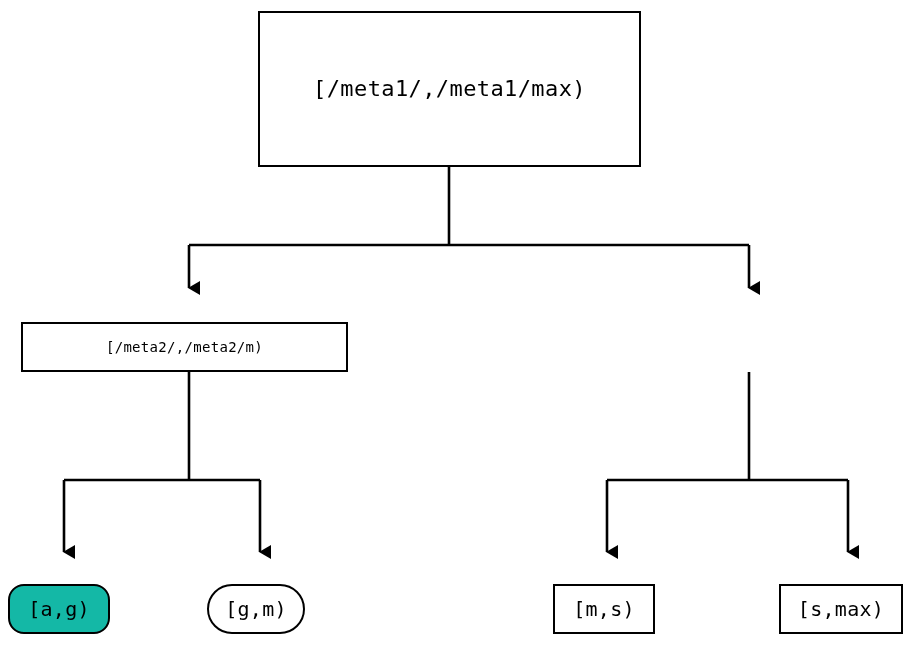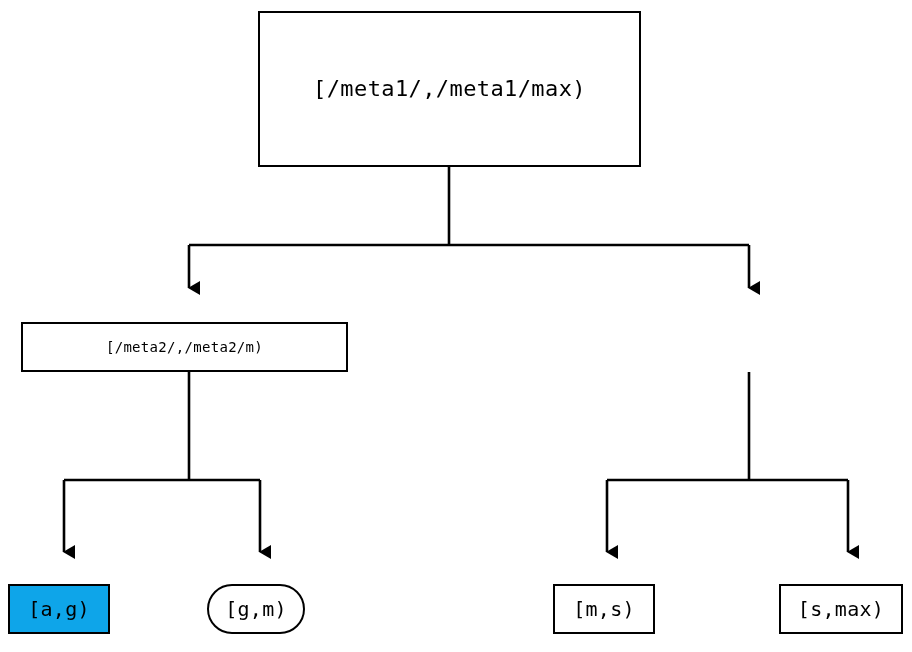--- a/index.html
+++ b/index.html
@@ -81,21 +81,21 @@
       <path d="M 607 480 L 607 552" marker-end="url(#arrow-down)"></path>
       <path d="M 848 480 L 848 552" marker-end="url(#arrow-down)"></path>
     </g>
   </svg>
 
   <div class="node node-root" id="n-root" style="left: 258px; top: 11px; width: 383px; height: 156px; border-color: rgb(0, 0, 0); background: rgb(255, 255, 255); color: rgb(0, 0, 0);">[/meta1/,/meta1/max)</div>
 
   <div class="node node-mid" id="n-mid-left" style="left: 21px; top: 322px; width: 327px; height: 50px; border-color: rgb(0, 0, 0); background: rgb(255, 255, 255); color: rgb(0, 0, 0);">[/meta2/,/meta2/m)</div>
 
 
-  <div class="node node-leaf" id="n-leaf-ag" style="left: 8px; top: 584px; width: 102px; height: 50px; border-color: rgb(0, 0, 0); background: #0ea5e9; color: rgb(0, 0, 0);">[a,g)</div>
+  <div class="node node-leaf" id="n-leaf-ag" style="left: 8px; top: 584px; width: 102px; height: 50px; border-color: rgb(0, 0, 0); background: #14b8a6; color: rgb(0, 0, 0); border-radius: 16px;">[a,g)</div>
 
   <div class="node node-leaf" id="n-leaf-gm" style="left: 207px; top: 584px; width: 98px; height: 50px; border-color: rgb(0, 0, 0); background: rgb(255, 255, 255); color: rgb(0, 0, 0); border-radius: 25px;">[g,m)</div>
 
   <div class="node node-leaf" id="n-leaf-ms" style="left: 553px; top: 584px; width: 102px; height: 50px; border-color: rgb(0, 0, 0); background: rgb(255, 255, 255); color: rgb(0, 0, 0);">[m,s)</div>
 
   <div class="node node-leaf" id="n-leaf-smax" style="left: 779px; top: 584px; width: 124px; height: 50px; border-color: rgb(0, 0, 0); background: rgb(255, 255, 255); color: rgb(0, 0, 0);">[s,max)</div>
 
 </div>
 
 </body></html>

